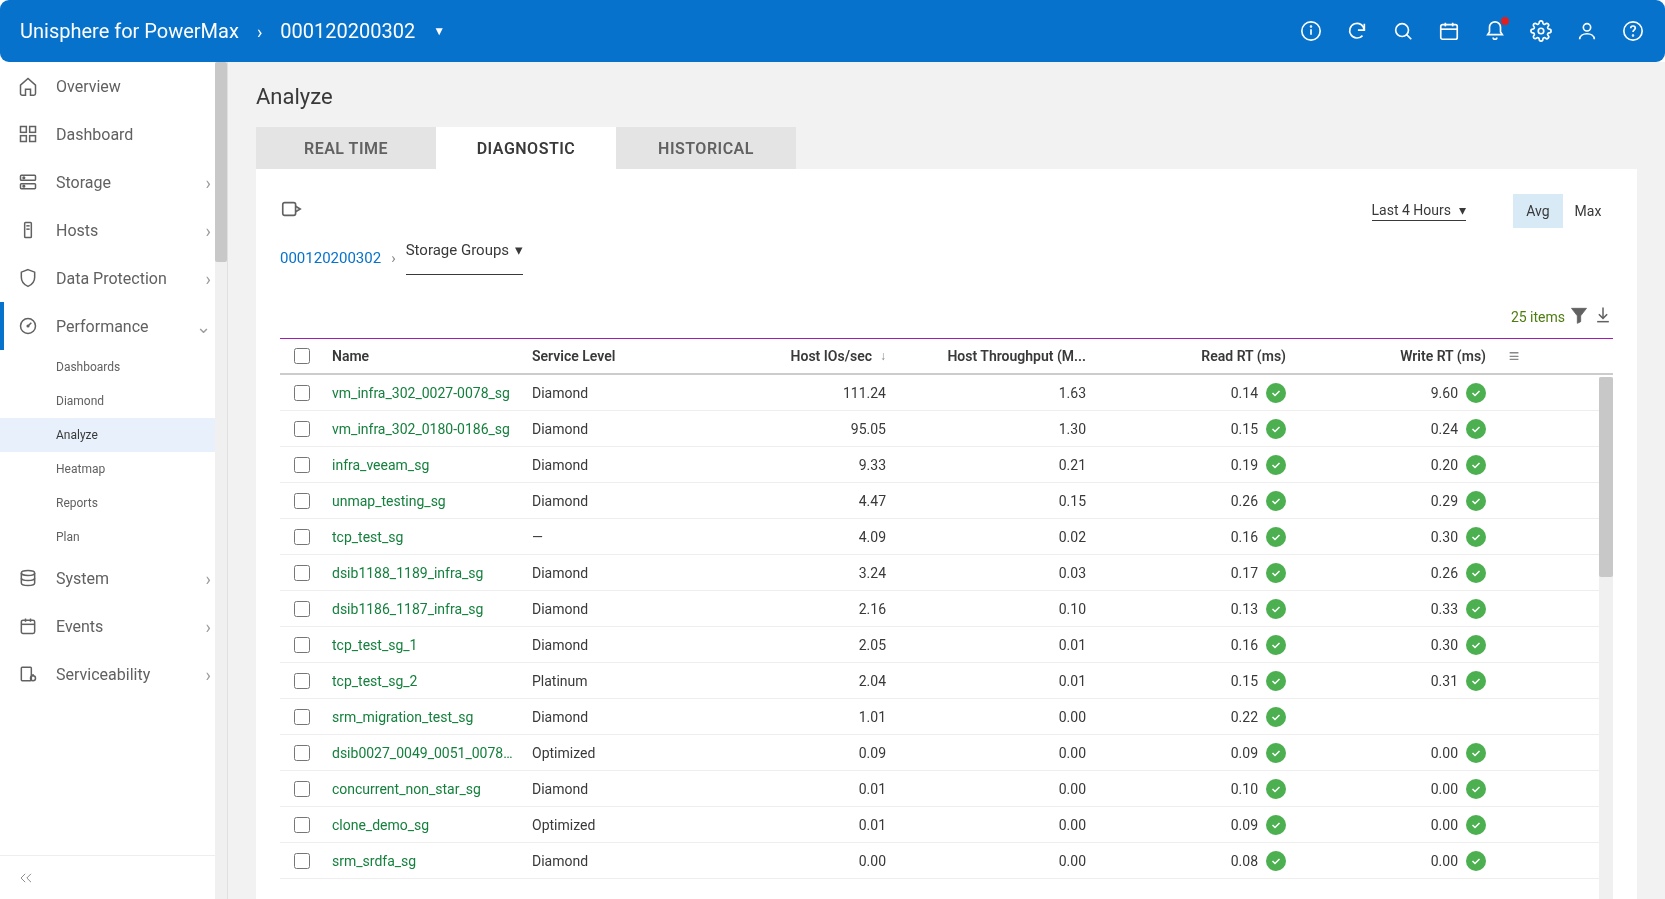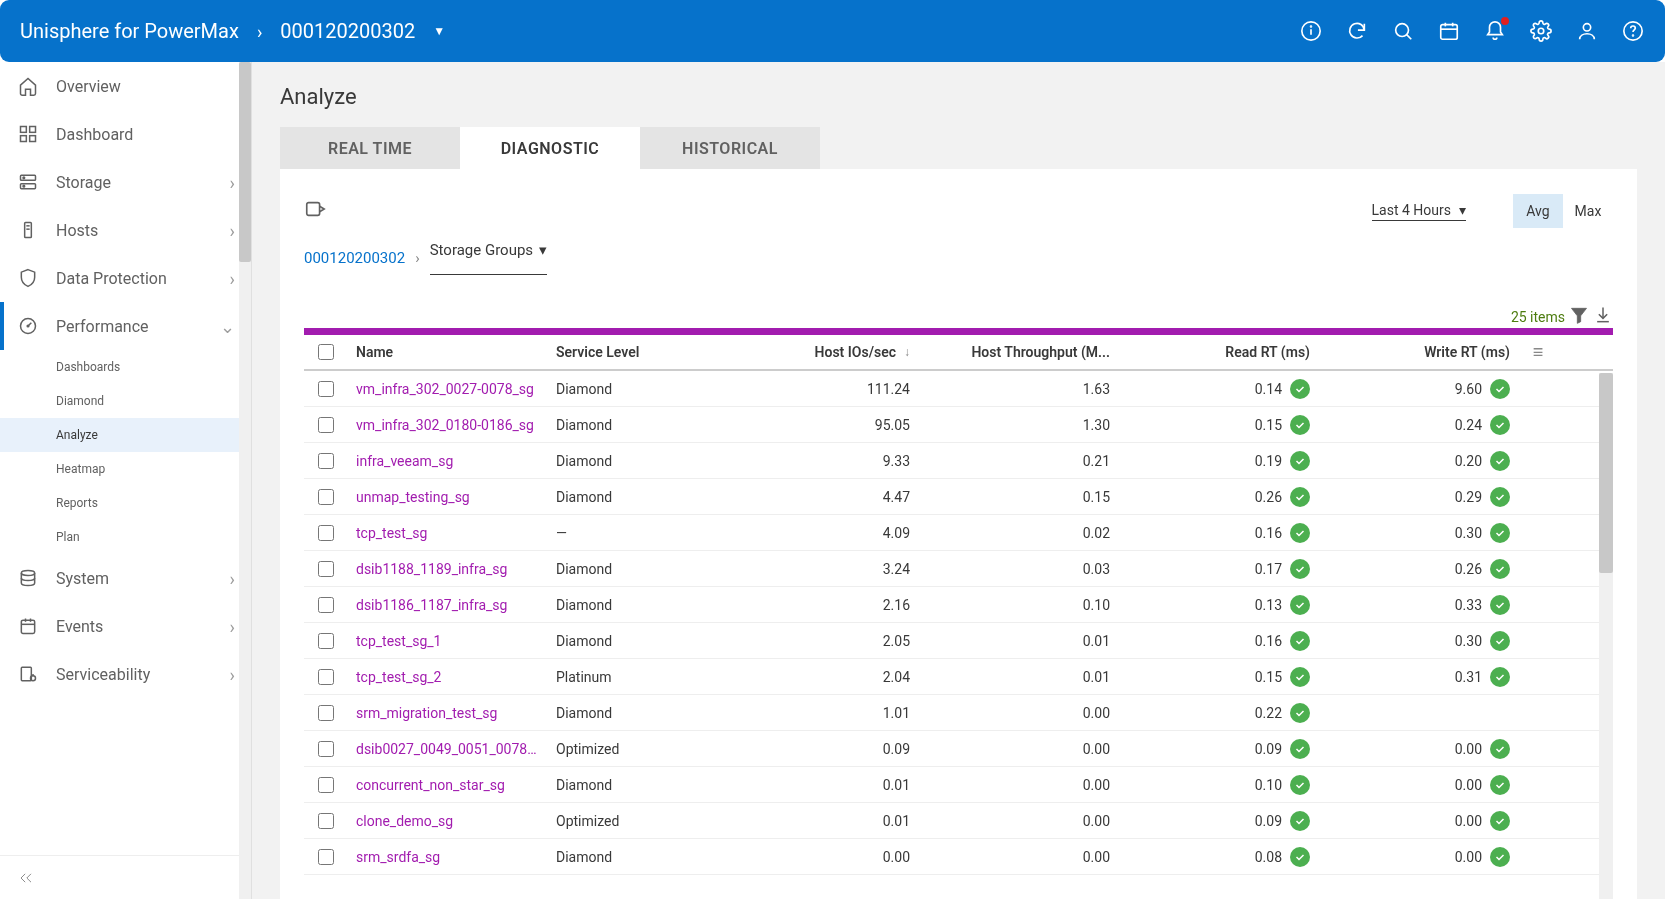--- a/index.html
+++ b/index.html
@@ -13,21 +13,21 @@
   .topbar .system-id { font-size: 20px; }
   .topbar .dd-caret { margin-left: 18px; font-size: 12px;}
   .topbar-spacer { flex: 1; }
   .topbar-icons { display: flex; gap: 22px; align-items: center; }
   .topbar-icons .ticon { width: 24px; height:24px; display:flex; align-items:center; justify-content:center; position:relative;}
   .topbar-icons .ticon svg { width: 22px; height:22px; stroke:#fff; fill:none; stroke-width:1.8;}
   .badge-dot { position:absolute; top:-2px; right:-2px; width:8px; height:8px; background:#e02020; border-radius:50%; }
 
   
   .body { flex:1; display:flex; min-height:0; }
-  .sidebar { width: 252px; background:#fff; border-right:1px solid #e0e0e0; display:flex; flex-direction:column; position:relative;}
+  .sidebar { width: 228px; background:#fff; border-right:1px solid #e0e0e0; display:flex; flex-direction:column; position:relative;}
   .side-scroll-track { position:absolute; right:0; top:0; width:12px; height:100%; background:#f0f0f0;}
   .side-scroll-thumb { position:absolute; right:0; top:0; width:12px; height:200px; background:#c8c8c8; border-radius:2px;}
 
   .nav-item { display:flex; align-items:center; height:48px; padding:0 16px; color:#616161; font-size:16px; cursor:pointer; position:relative;}
   .nav-item .nicon { width:24px; height:24px; margin-right:16px; display:flex; align-items:center; justify-content:center;}
   .nav-item .nicon svg { width:20px; height:20px; stroke:#616161; fill:none; stroke-width:1.8;}
   .nav-item .chev { margin-left:auto; color:#9e9e9e; font-size:18px;}
   .nav-item.active-parent { color:#616161; }
   .nav-item.active-parent::before { content:""; position:absolute; left:0; top:0; bottom:0; width:4px; background:#0672cb;}
   .nav-sub { padding-left:56px; height:34px; display:flex; align-items:center; color:#616161; font-size:12px; cursor:pointer;}
@@ -53,35 +53,35 @@
 
   .breadcrumb { display:flex; align-items:center; gap:10px; margin-top:8px; font-size:15px;}
   .breadcrumb .bc-link { color:#0672cb; cursor:pointer;}
   .breadcrumb .bc-sep { color:#888;}
   .breadcrumb .bc-current { color:#393939; display:flex; align-items:center; gap:6px; cursor:pointer; border-bottom:1px solid #393939; padding-bottom:15px;}
 
   .table-meta { display:flex; align-items:center; justify-content:flex-end; gap:4px; margin-top:30px; color:#4d7c0f; font-size:14px;}
   .meta-icon svg { width:20px; height:20px; stroke:#616161; fill:#616161;}
   .meta-icon.dl svg { fill:none; stroke:#616161; stroke-width:1.8;}
 
-  .table-wrap { flex:1; border-top:7px solid #a21caf; overflow:hidden; position:relative;}
+  .table-wrap { flex:1; margin-top:10px; border-top:1px solid #a21caf; overflow:hidden; position:relative;}
   .thead, .trow { display:flex; align-items:center; min-height:36px; border-bottom:1px solid #eee;}
   .thead { font-weight:600; color:#393939; font-size:14px; border-bottom:2px solid #ccc;}
   .trow { font-size:14px; color:#393939;}
   .cell { padding:6px 8px; display:flex; align-items:center;}
   .c-cb { width:44px; justify-content:center;}
   .c-name { width:200px;}
   .c-sl { width:170px;}
   .c-io { width:200px; justify-content:flex-end;}
   .c-tp { width:200px; justify-content:flex-end;}
   .c-rt { width:200px; justify-content:flex-end; gap:8px;}
   .c-wt { width:200px; justify-content:flex-end; gap:8px;}
   .c-menu { width:40px; justify-content:center; color:#888;}
   .thead .c-io, .thead .c-tp, .thead .c-rt, .thead .c-wt { justify-content:flex-end; }
-  .name-link { color:#a21caf; cursor:pointer; white-space:nowrap; overflow:hidden; text-overflow:ellipsis;}
+  .name-link { color:#15803d; cursor:pointer; white-space:nowrap; overflow:hidden; text-overflow:ellipsis;}
   .status-ok { width:20px; height:20px; border-radius:50%; background:#4caf50; display:flex; align-items:center; justify-content:center;}
   .status-ok svg { width:12px; height:12px; stroke:#fff; stroke-width:3; fill:none;}
   .sort-arrow { margin-left:8px; font-size:12px; color:#888;}
   input[type=checkbox]{ width:16px; height:16px;}
   .body-scroll-track { position:absolute; right:0; top:38px; bottom:0; width:14px; background:#f0f0f0;}
   .body-scroll-thumb { position:absolute; right:0; top:38px; width:14px; height:200px; background:#c8c8c8; border-radius:2px;}
   .hamburger { font-size:18px; color:#888;}
 </style>
 </head>
 <body>

